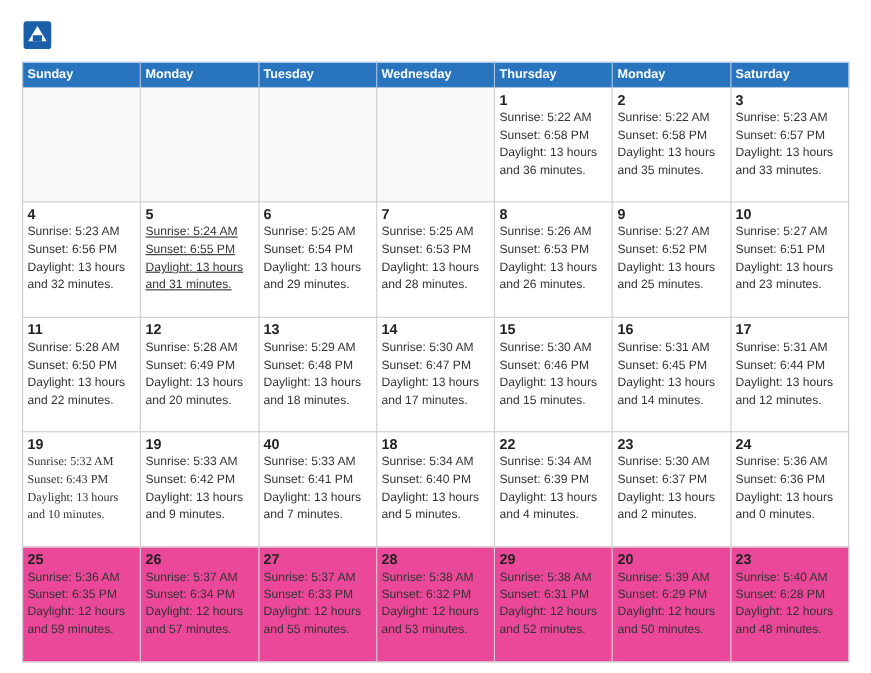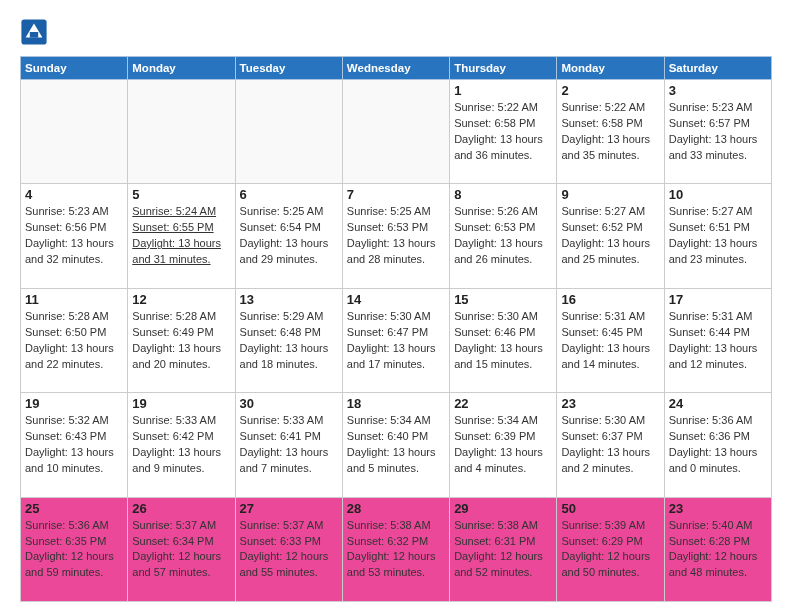--- a/index.html
+++ b/index.html
@@ -260,34 +260,34 @@
             <span class="day-number">17</span>
             <div class="cell-info" style="white-space: pre-line;">Sunrise: 5:31 AM
 Sunset: 6:44 PM
 Daylight: 13 hours
 and 12 minutes.</div>
           </td>
         </tr>
         <tr>
           <td>
             <span class="day-number">19</span>
-            <div class="cell-info" style="white-space: pre-line;">Sunrise: 5:32 AM
+            <div class="cell-info" style="white-space: pre-line; font-family: Liberation Serif, serif;">Sunrise: 5:32 AM
 Sunset: 6:43 PM
 Daylight: 13 hours
 and 10 minutes.</div>
           </td>
           <td>
             <span class="day-number">19</span>
             <div class="cell-info" style="white-space: pre-line;">Sunrise: 5:33 AM
 Sunset: 6:42 PM
 Daylight: 13 hours
 and 9 minutes.</div>
           </td>
           <td>
-            <span class="day-number">30</span>
+            <span class="day-number">40</span>
             <div class="cell-info" style="white-space: pre-line;">Sunrise: 5:33 AM
 Sunset: 6:41 PM
 Daylight: 13 hours
 and 7 minutes.</div>
           </td>
           <td>
             <span class="day-number">18</span>
             <div class="cell-info" style="white-space: pre-line;">Sunrise: 5:34 AM
 Sunset: 6:40 PM
 Daylight: 13 hours
@@ -345,21 +345,21 @@
 and 53 minutes.</div>
           </td>
           <td>
             <span class="day-number">29</span>
             <div class="cell-info" style="white-space: pre-line;">Sunrise: 5:38 AM
 Sunset: 6:31 PM
 Daylight: 12 hours
 and 52 minutes.</div>
           </td>
           <td>
-            <span class="day-number">50</span>
+            <span class="day-number">20</span>
             <div class="cell-info" style="white-space: pre-line;">Sunrise: 5:39 AM
 Sunset: 6:29 PM
 Daylight: 12 hours
 and 50 minutes.</div>
           </td>
           <td>
             <span class="day-number">23</span>
             <div class="cell-info" style="white-space: pre-line;">Sunrise: 5:40 AM
 Sunset: 6:28 PM
 Daylight: 12 hours

